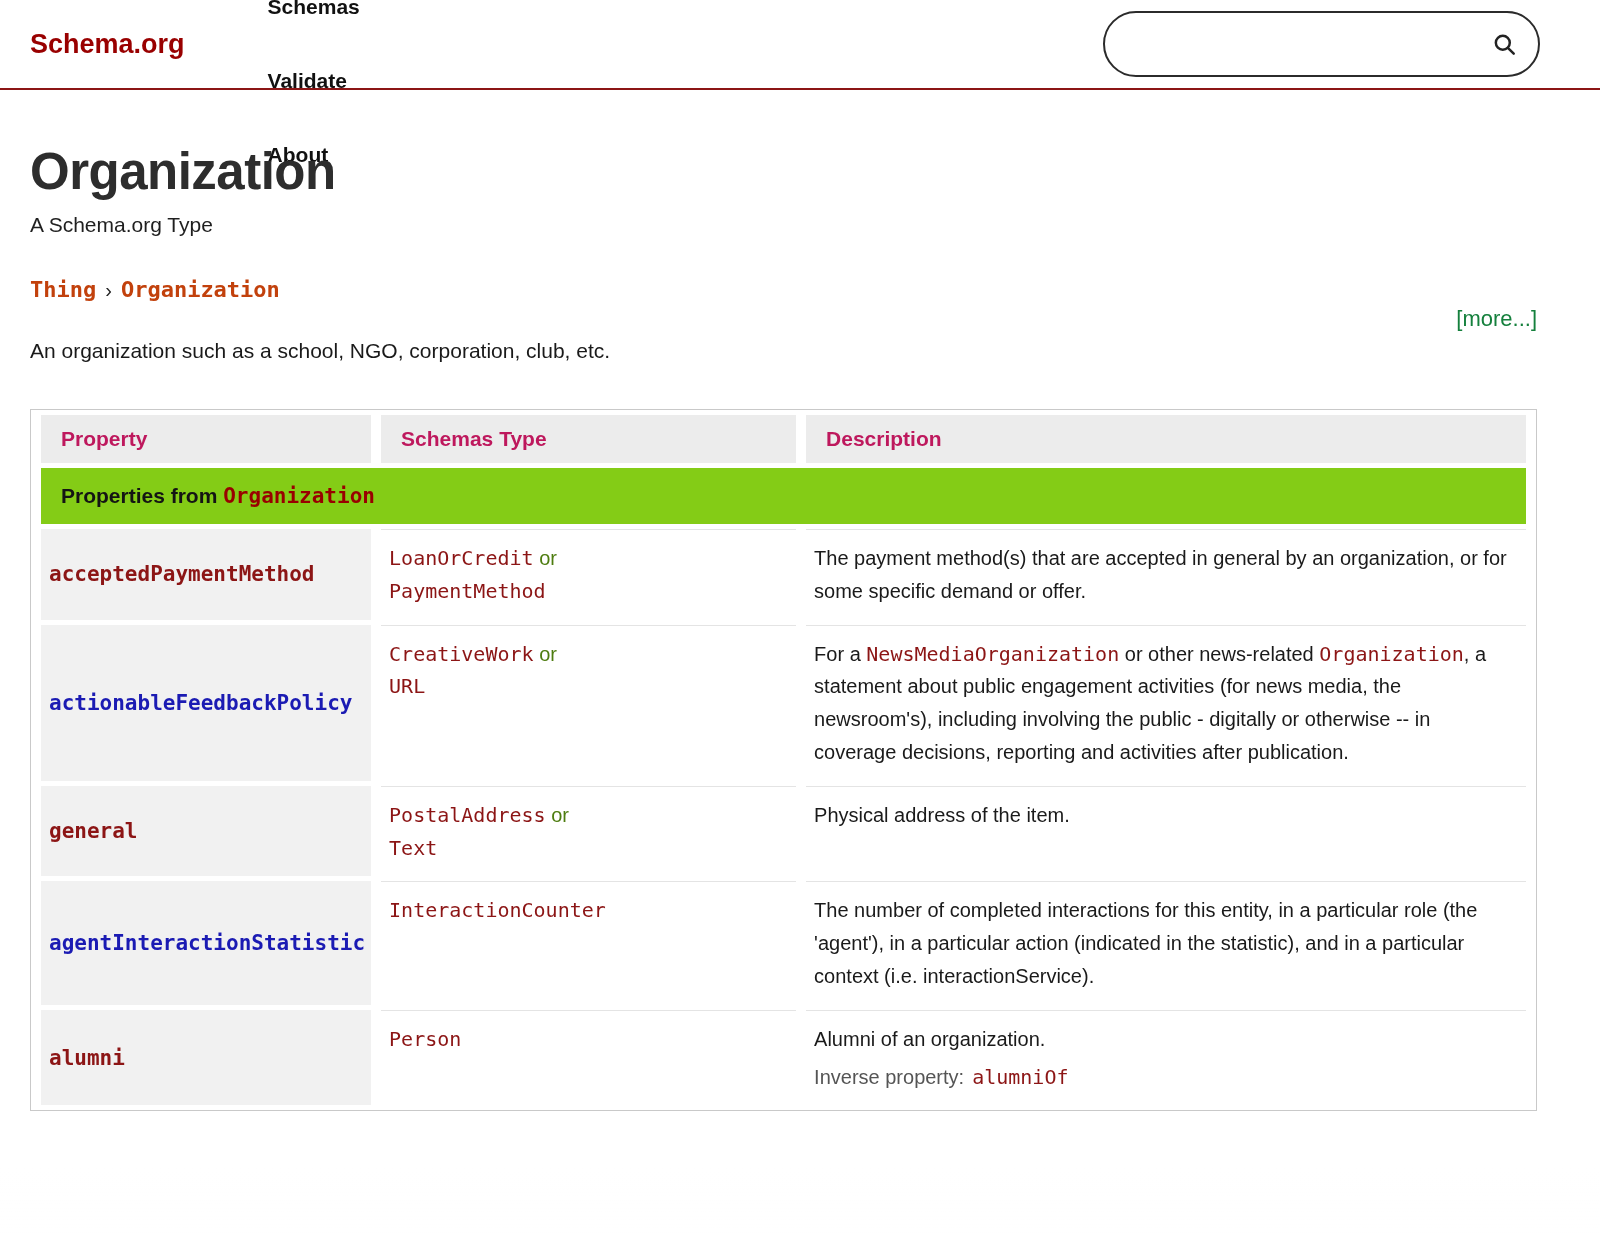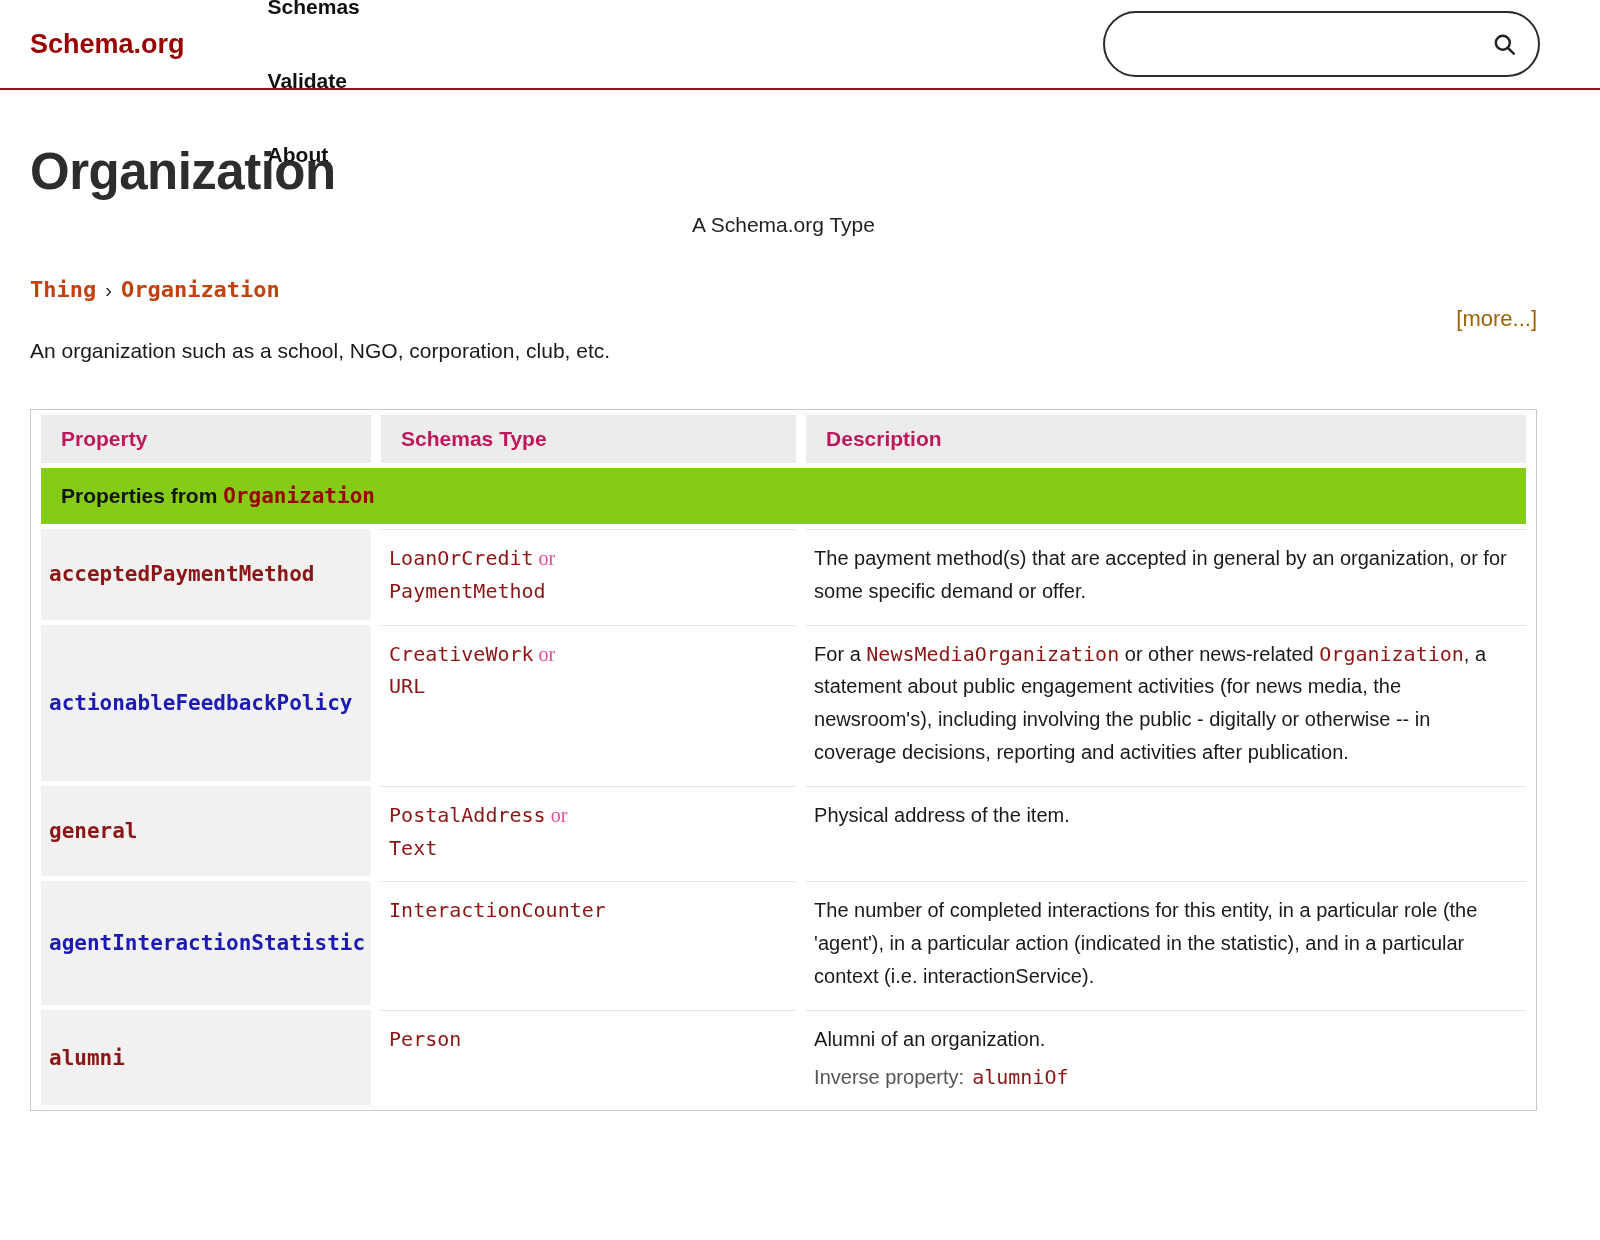--- a/index.html
+++ b/index.html
@@ -64,38 +64,37 @@
     margin-top: 52px;
     font-size: 51px;
     font-weight: bold;
     color: #2d2d2d;
     letter-spacing: -0.5px;
   }
   .page-subtitle {
     margin-top: 12px;
     font-size: 21px;
     color: #1f1f1f;
-    text-align: center;
   }
   .breadcrumb {
     margin-top: 40px;
     font-family: "DejaVu Sans Mono", monospace;
     font-weight: bold;
     font-size: 22px;
   }
   .breadcrumb a { color: #c2410c; text-decoration: none; }
   .crumb-sep {
     font-family: "Liberation Sans", sans-serif;
     font-weight: normal;
     font-size: 20px;
     color: #222;
     padding: 0 9px;
   }
   .more-row { text-align: right; margin-top: 4px; }
-  .more-row a { font-size: 22px; color: #a16207; text-decoration: none; }
+  .more-row a { font-size: 22px; color: #15803d; text-decoration: none; }
   .type-description { margin-top: 7px; font-size: 21px; color: #1a1a1a; }
 
   
   table.def-table {
     margin-top: 46px;
     width: 100%;
     border: 1px solid #c9c9c9;
     border-collapse: separate;
     border-spacing: 10px 5px;
     background: #fff;
@@ -139,21 +138,21 @@
     background: #fff;
     vertical-align: top;
     padding: 12px 10px 12px 8px;
     border-top: 1px solid #e4e4e4;
     font-size: 20px;
     line-height: 1.64;
     color: #1a1a1a;
   }
   td.type-cell { width: 415px; }
   td.type-cell .code, td.desc-cell .code { font-size: 20px; }
-  .or-text { color: #ec4899; font-family: Liberation Serif, serif; }
+  .or-text { color: #4d7c0f; }
   .inverse-line { margin-top: 5px; }
   .inverse-label { color: #555; }
   .inverse-line .code { margin-left: 8px; }
 
   
   .bottom-fade {
     position: fixed;
     left: 0; right: 0; bottom: 0;
     height: 112px;
     background: linear-gradient(to bottom, rgba(255,255,255,0) 0%, rgba(255,255,255,0.72) 55%, #ffffff 94%);

